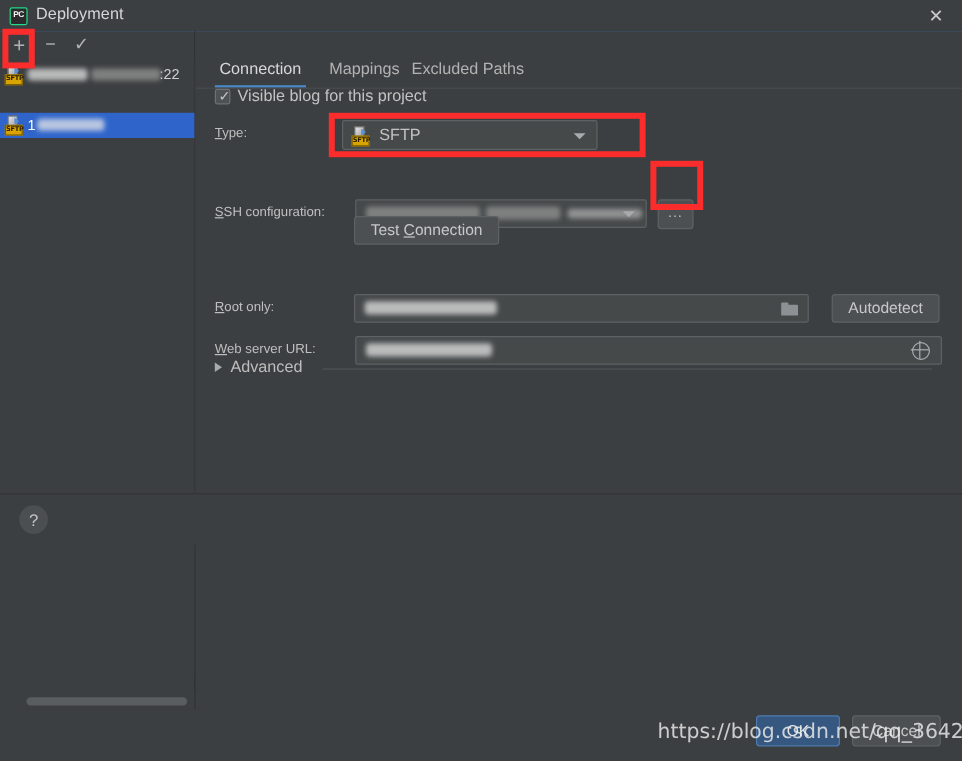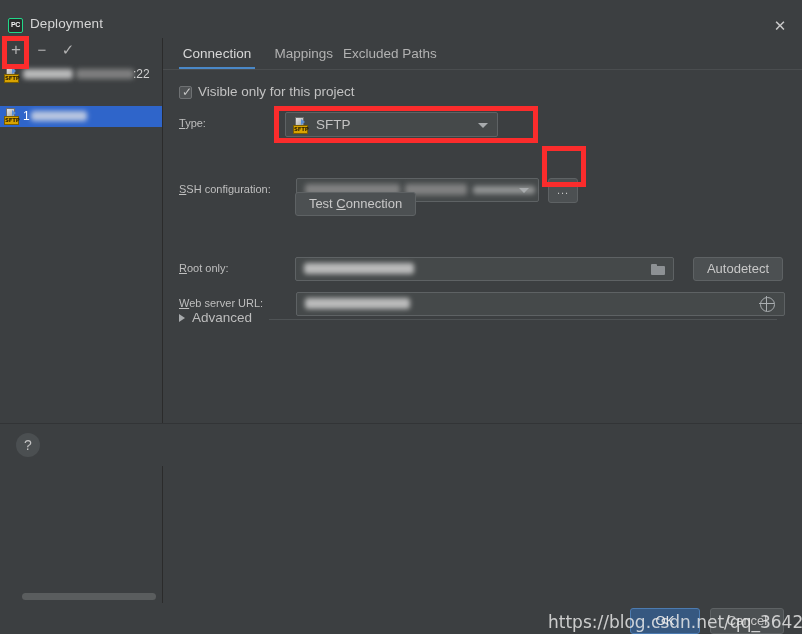--- a/index.html
+++ b/index.html
@@ -9,21 +9,20 @@
     background: #3c3f41;
     font-family: "Liberation Sans", sans-serif;
     overflow: hidden;
   }
   #root {
     position: relative;
     width: 802px; height: 454px;
     background: #3b82f6;
     color: #bbbbbb;
     font-size: 13px;
-    margin-top: 12px;
   }
 
   
   .titlebar {
     position: absolute; left: 0; top: 0; width: 802px; height: 26px;
     background: #3c3f41;
   }
   .pc-logo {
     position: absolute; left: 8px; top: 6px; width: 15px; height: 15px;
     background: #2b2b2b;
@@ -125,21 +124,21 @@
     cursor: pointer;
   }
 
   
   .right-panel {
     position: absolute; left: 163px; top: 26px;
     width: 639px; height: 565px;
     background: #3c3f41;
   }
   .tabs {
-    position: absolute; left: 0; top: 0; width: 639px; height: 32px;
+    position: absolute; left: 0; top: 16px; width: 639px; height: 32px;
   }
   .tab {
     position: absolute; top: 0; height: 31px;
     color: #b2b2b2; font-size: 13.5px;
     line-height: 31px;
     cursor: pointer;
   }
   .tab.active { color: #d8d8d8; }
   .tab-underline {
     position: absolute; bottom: 0; left: 0; height: 2px;
@@ -386,21 +385,21 @@
       <div class="tab" style="left:180px; width:104px; ">
         <span>Excluded Paths</span>
       </div>
       <div class="tabs-divider"></div>
     </div>
 
     <div class="cb-row">
       <div class="cb-box">
         <div class="tick">✓</div>
       </div>
-      <div class="cb-label">Visible only for this project</div>
+      <div class="cb-label">Visible blog for this project</div>
     </div>
 
     <div class="flabel" style="left:16px; top:79px;">
       <span class="mn">T</span><span>ype:</span>
     </div>
     <div class="combo" style="left:122px; top:74px; width:213px; height:25px;">
       <div class="sftp-ico">
         <div style="position:absolute;left:2px;top:0px;width:9px;height:10px;background:linear-gradient(140deg,#e6e6e6 0%,#bdbdbd 60%,#9a9a9a 100%);border:1px solid #6d6d6d;"></div>
         <div style="position:absolute;left:8px;top:2px;width:0;height:0;border-left:4px solid #5a8fd6;border-top:3px solid transparent;border-bottom:3px solid transparent;"></div>
         <div style="position:absolute;left:0px;top:8px;width:15px;height:9px;background:#d9a300;border:1px solid #7b5e00;color:#2b2000;font-size:5.5px;font-weight:bold;line-height:7px;text-align:center;letter-spacing:-0.2px;font-family:'DejaVu Sans',sans-serif;">SFTP</div>

